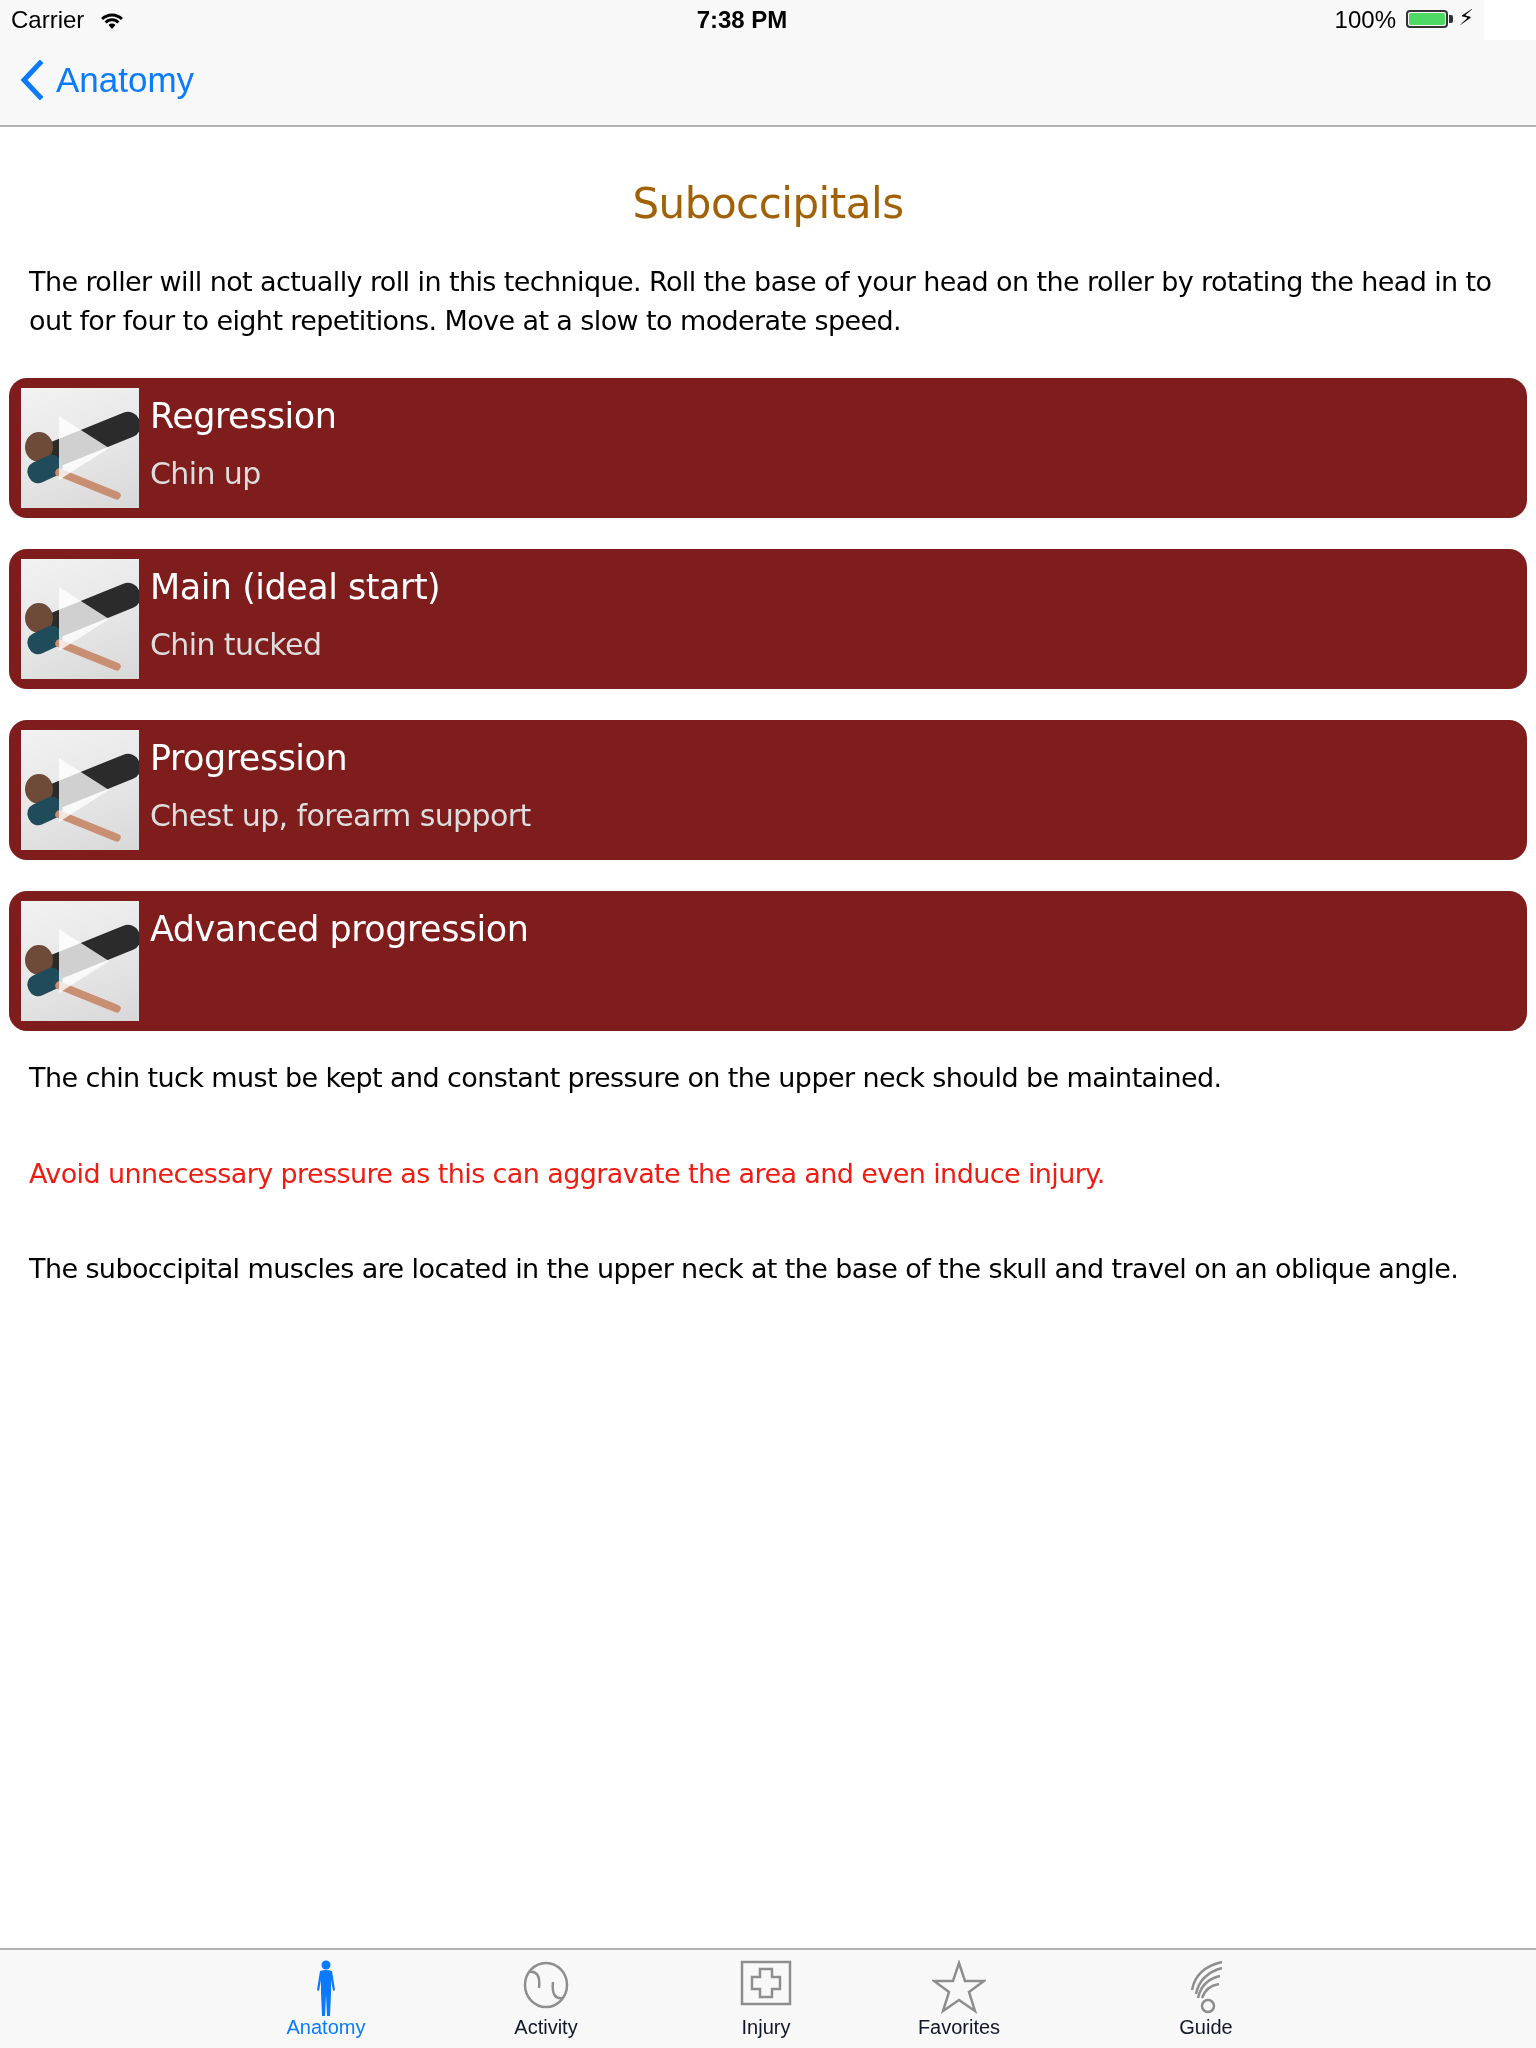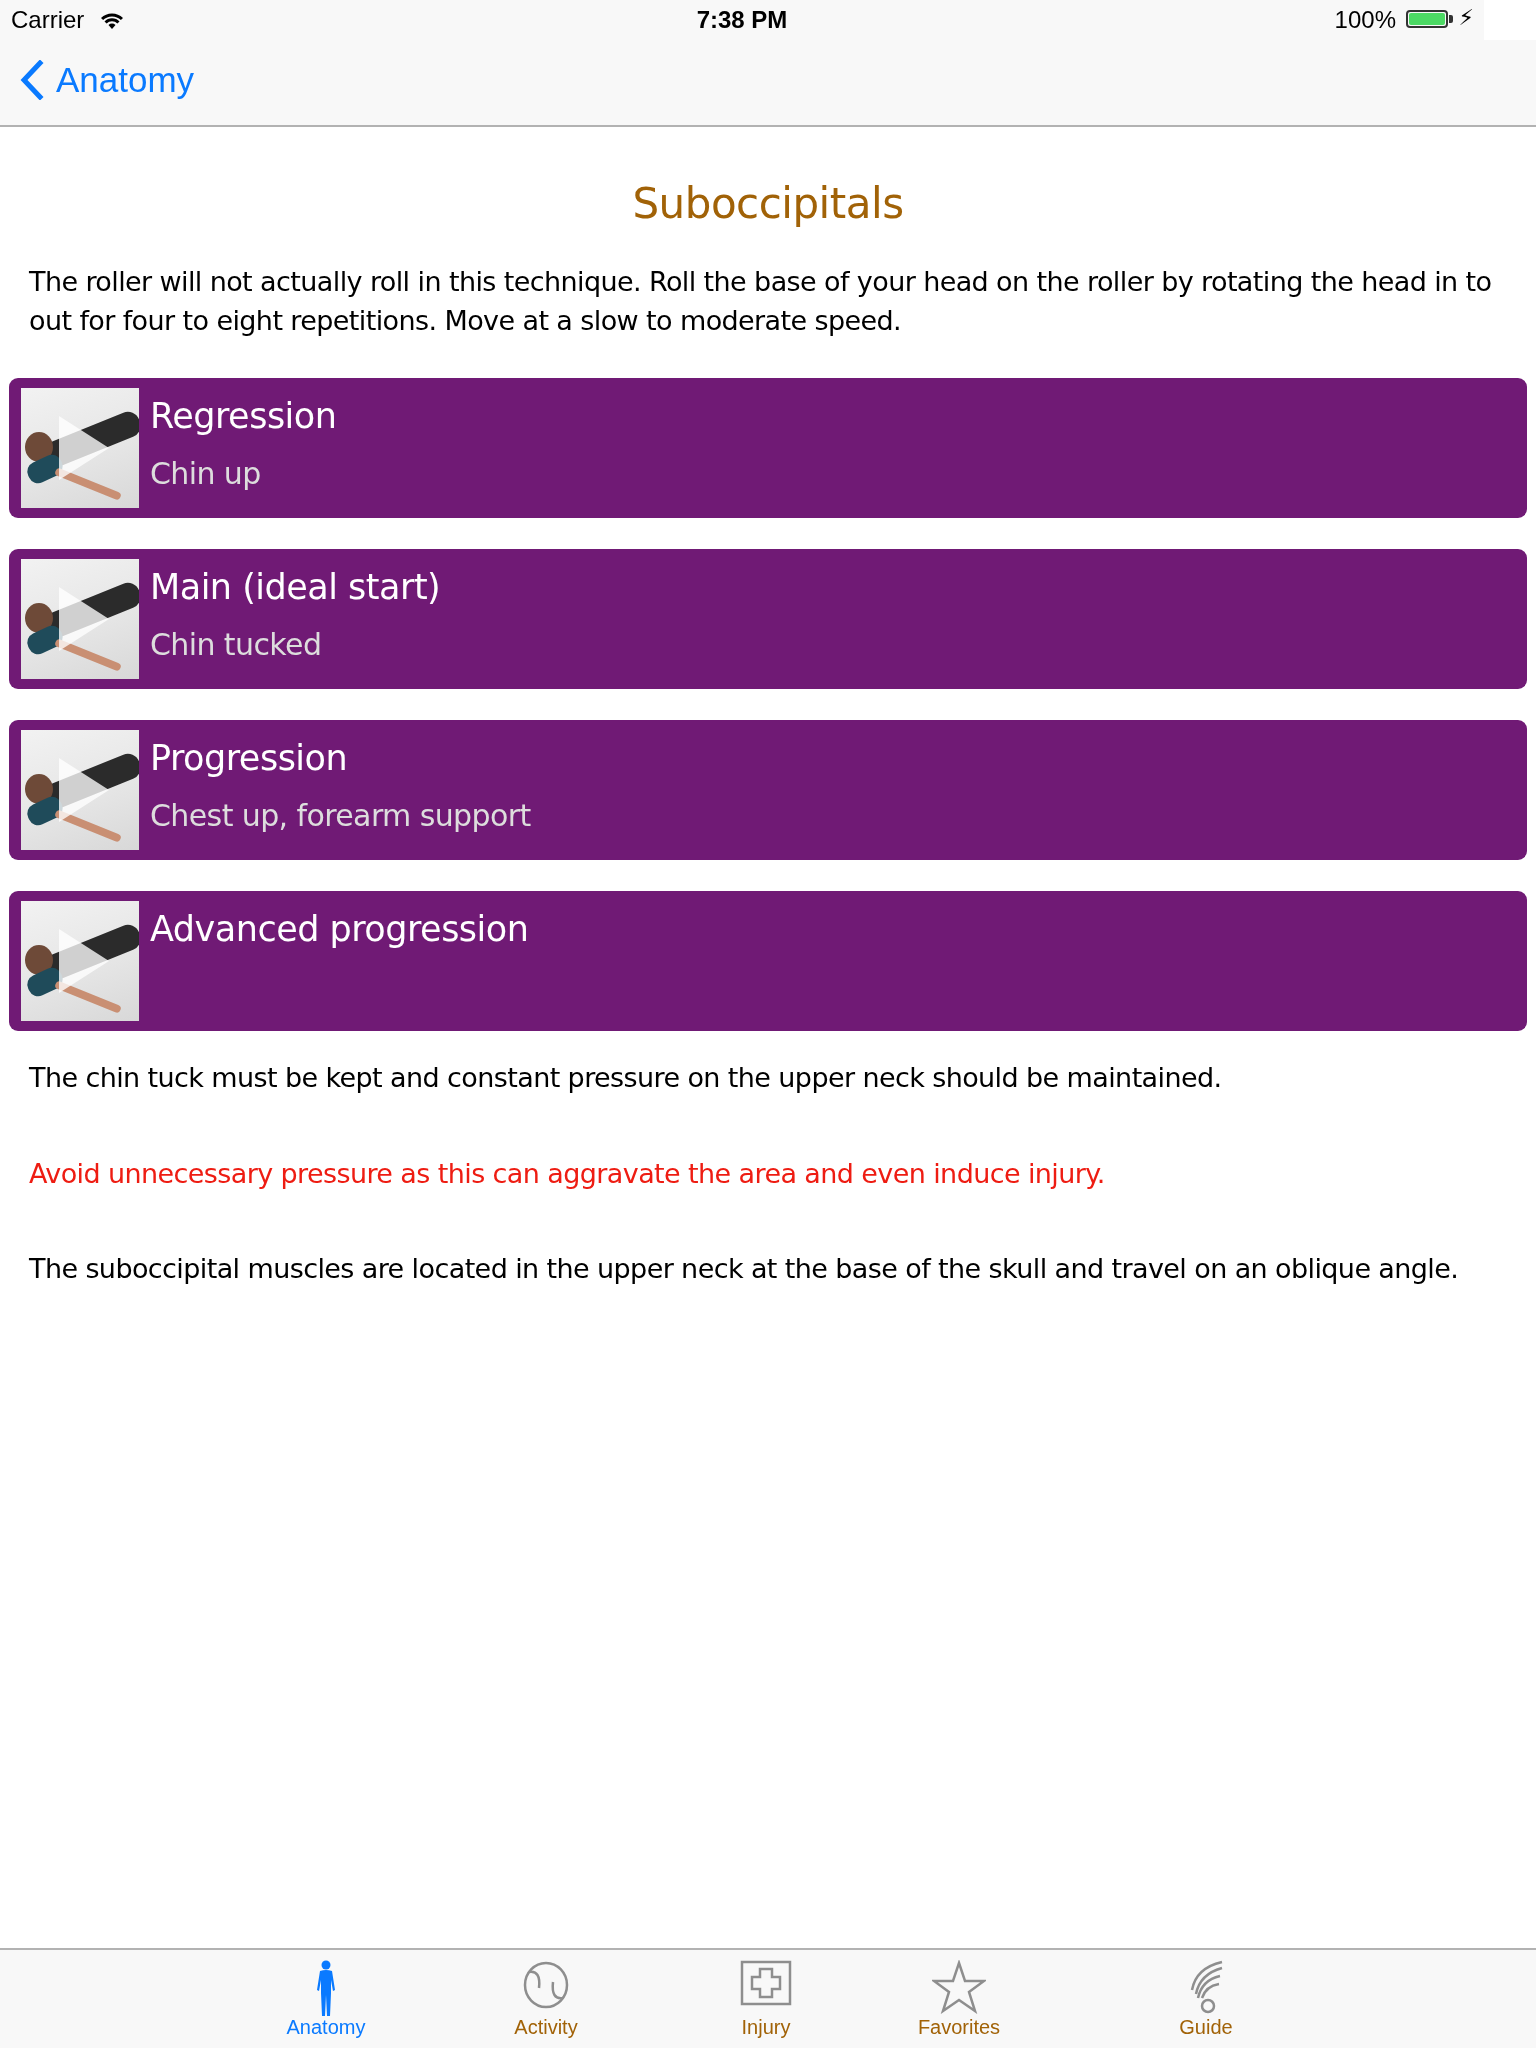--- a/index.html
+++ b/index.html
@@ -14,34 +14,34 @@
   .statusbar .battery-nub { position:absolute; right:31px; top:15px; width:4px; height:8px; background:#333; border-radius:0 2px 2px 0; }
   .statusbar .bolt { position:absolute; right:10px; top:5px; font-size:22px; }
   .navbar { position:absolute; left:0; top:40px; width:1536px; height:87px; background:#f8f8f8; border-bottom:2px solid #b2b2b2; box-sizing:border-box; }
   .back-btn { position:absolute; left:20px; top:20px; display:flex; align-items:center; color:#0a7aff; font-family:"Liberation Sans", sans-serif; font-size:35px; cursor:pointer; }
   .back-btn svg { margin-right:12px; }
   .content { position:absolute; left:0; top:127px; width:1536px; }
   .page-title { text-align:center; color:#a16207; font-size:42px; margin-top:52px; font-family:"DejaVu Sans", sans-serif; letter-spacing:-0.5px; }
   .para { margin:0 29px; font-size:27px; line-height:39px; color:#000; letter-spacing:-0.6px; }
   .intro { margin-top:34px; }
   .cards { margin-top:38px; }
-  .card { position:relative; margin:0 9px 31px 9px; height:140px; background:#701a75; border-radius:9px; cursor:pointer; }
+  .card { position:relative; margin:0 9px 31px 9px; height:140px; background:#7f1d1d; border-radius:18px; cursor:pointer; }
   .thumb { position:absolute; left:12px; top:10px; width:118px; height:120px; background:linear-gradient(160deg,#f2f2f2 0%,#e6e6e6 55%,#d8d8d8 100%); overflow:hidden; }
   .thumb .body { position:absolute; left:22px; top:38px; width:100px; height:26px; background:#2b2b2b; transform:rotate(-22deg); border-radius:12px; }
   .thumb .head { position:absolute; left:4px; top:44px; width:28px; height:30px; background:#6e4a38; border-radius:50%; }
   .thumb .roller { position:absolute; left:6px; top:70px; width:36px; height:22px; background:#1f4b5a; border-radius:10px; transform:rotate(-25deg); }
   .thumb .arm { position:absolute; left:32px; top:92px; width:70px; height:8px; background:#c98f73; transform:rotate(22deg); border-radius:4px; }
   .thumb .play { position:absolute; left:38px; top:28px; width:0; height:0; border-top:32px solid transparent; border-bottom:32px solid transparent; border-left:50px solid rgba(255,255,255,0.78); }
   .card-title { position:absolute; left:141px; top:18px; color:#ffffff; font-size:35px; letter-spacing:-0.5px; }
   .card-sub { position:absolute; left:141px; top:78px; color:#dddddd; font-size:30px; letter-spacing:-0.6px; }
   .note { margin-top:-4px; }
   .warn { color:#ee1c12; margin-top:57px; }
   .loc { margin-top:56px; }
   .tabbar { position:absolute; left:0; top:1948px; width:1536px; height:100px; background:#f8f8f8; border-top:2px solid #b2b2b2; box-sizing:border-box; }
-  .tab { position:absolute; top:0; width:150px; height:98px; text-align:center; cursor:pointer; font-family:"Liberation Sans", sans-serif; font-size:20px; color:#a16207; }
+  .tab { position:absolute; top:0; width:150px; height:98px; text-align:center; cursor:pointer; font-family:"Liberation Sans", sans-serif; font-size:20px; color:#0f172a; }
   .tab .icon { position:absolute; left:50%; top:10px; transform:translateX(-50%); }
   .tab .label { position:absolute; left:0; right:0; top:66px; }
   .tab.active { color:#0a7aff; }
 </style>
 </head>
 <body>
 
 <div class="statusbar">
   <span class="carrier">Carrier</span>
   <span class="wifi">

